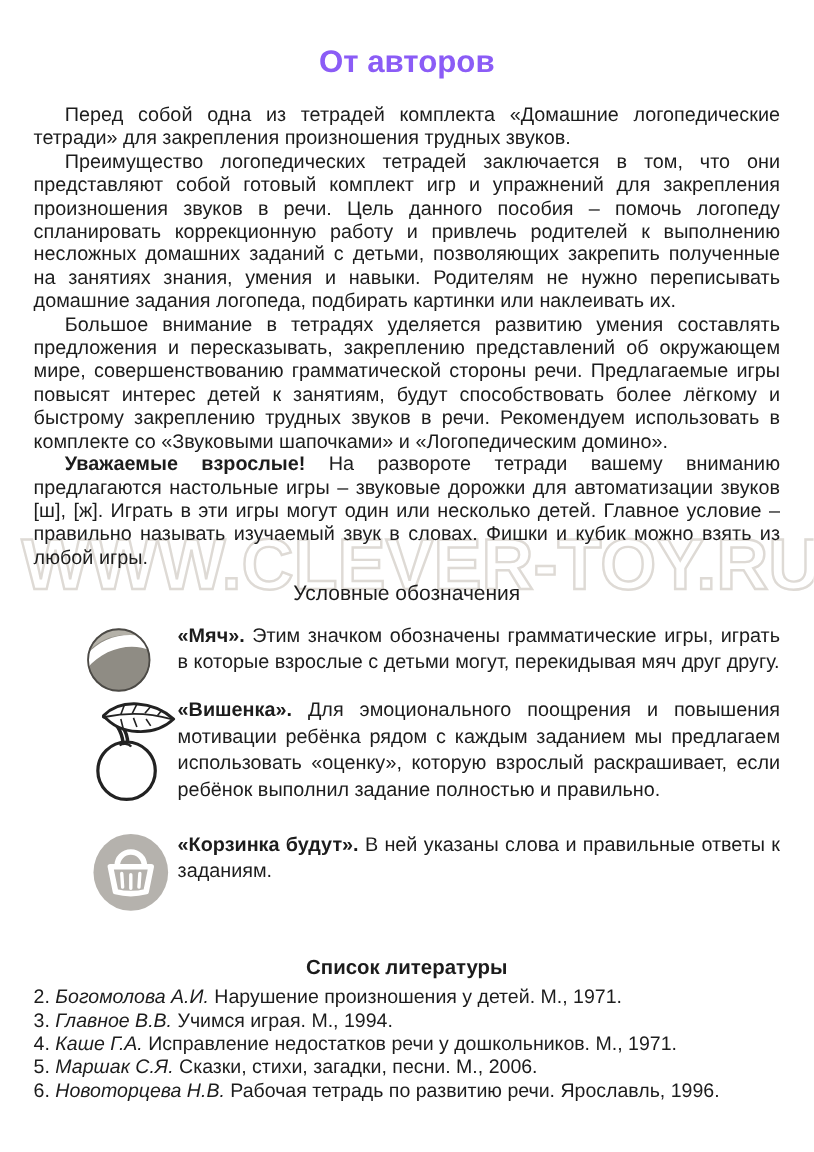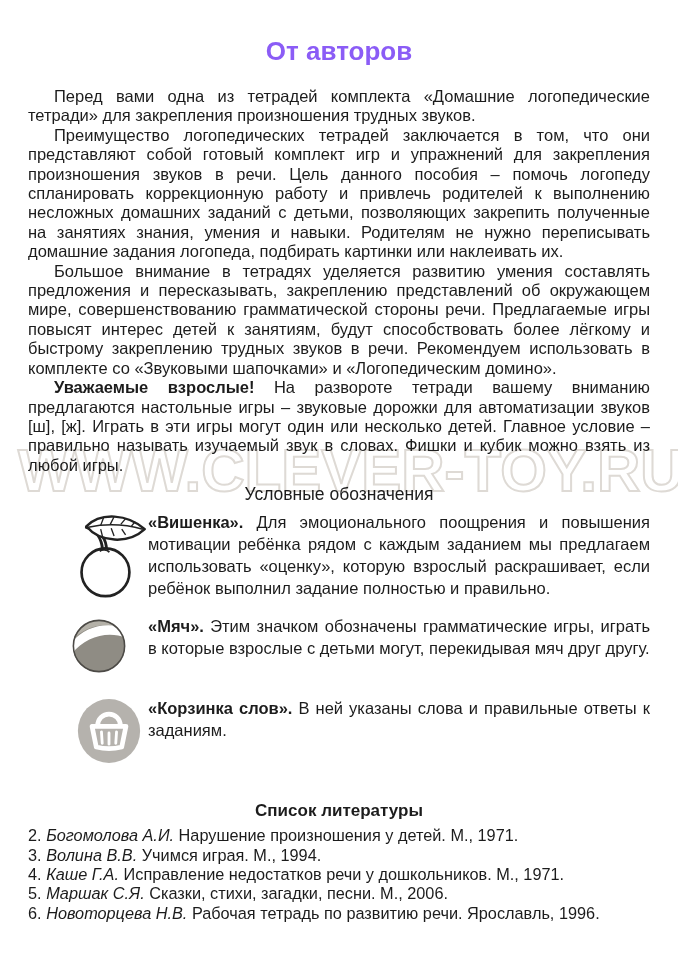--- a/index.html
+++ b/index.html
@@ -88,44 +88,26 @@
 </style>
 </head>
 <body>
 
 <div class="watermark">www.clever-toy.ru</div>
 
 <div class="page">
 
   <h1 class="doc-title">От авторов</h1>
 
-  <p class="body-par">Перед вами одна из тетрадей комплекта «Домашние логопедические тетради» для закрепления произношения трудных звуков.</p>
+  <p class="body-par">Перед собой одна из тетрадей комплекта «Домашние логопедические тетради» для закрепления произношения трудных звуков.</p>
   <p class="body-par">Преимущество логопедических тетрадей заключается в том, что они представляют собой готовый комплект игр и упражнений для закрепления произношения звуков в речи. Цель данного пособия – помочь логопеду спланировать коррекционную работу и привлечь родителей к выполнению несложных домашних заданий с детьми, позволяющих закрепить полученные на занятиях знания, умения и навыки. Родителям не нужно переписывать домашние задания логопеда, подбирать картинки или наклеивать их.</p>
   <p class="body-par">Большое внимание в тетрадях уделяется развитию умения составлять предложения и пересказывать, закреплению представлений об окружающем мире, совершенствованию грамматической стороны речи. Предлагаемые игры повысят интерес детей к занятиям, будут способствовать более лёгкому и быстрому закреплению трудных звуков в речи. Рекомендуем использовать в комплекте со «Звуковыми шапочками» и «Логопедическим домино».</p>
   <p class="body-par"><b class="lead">Уважаемые взрослые!</b> <span>На развороте тетради вашему вниманию предлагаются настольные игры – звуковые дорожки для автоматизации звуков [ш], [ж]. Играть в эти игры могут один или несколько детей. Главное условие – правильно называть изучаемый звук в словах. Фишки и кубик можно взять из любой игры.</span></p>
 
   <h2 class="section-heading">Условные обозначения</h2>
-
-  <div class="legend-row row-cherry">
-    <div class="legend-icon-cell">
-      <svg class="icon-cherry" width="96" height="90" viewBox="0 0 100 94">
-        <path d="M36 40 C35 30 30 20 19 17" fill="none" stroke="#222" stroke-width="3" stroke-linecap="round"></path>
-        <path d="M40 40 C40 30 34 21 24 18" fill="none" stroke="#222" stroke-width="3" stroke-linecap="round"></path>
-        <path d="M19 16 C34 1 62 3 80 19 C63 35 33 33 19 16 Z" fill="#fff" stroke="#222" stroke-width="2.6" stroke-linejoin="round"></path>
-        <path d="M21 17 C40 13 60 14 78 19" fill="none" stroke="#222" stroke-width="1.6"></path>
-        <path d="M34 15 L37 7 M44 14 L48 6 M55 14 L60 8 M66 16 L70 11" fill="none" stroke="#222" stroke-width="1.4"></path>
-        <path d="M34 19 L36 27 M45 18 L48 26 M56 19 L60 25" fill="none" stroke="#222" stroke-width="1.4"></path>
-        <circle cx="39" cy="64" r="25" fill="#fff" stroke="#222" stroke-width="2.8"></circle>
-        <path d="M33 42 C35 40 41 40 43 43" fill="none" stroke="#222" stroke-width="2"></path>
-      </svg>
-    </div>
-    <div class="legend-text">
-      <b class="lead">«Вишенка».</b> <span>Для эмоционального поощрения и повышения мотивации ребёнка рядом с каждым заданием мы предлагаем использовать «оценку», которую взрослый раскрашивает, если ребёнок выполнил задание полностью и правильно.</span>
-    </div>
-  </div>
 
   <div class="legend-row row-ball">
     <div class="legend-icon-cell">
       <svg class="icon-ball" width="58" height="58" viewBox="0 0 60 60">
         <defs>
           <clipPath id="ballclip">
               <circle cx="30" cy="30" r="27"></circle>
             </clipPath>
         </defs>
         <circle cx="30" cy="30" r="27" fill="#8f8c84"></circle>
@@ -134,38 +116,56 @@
           <path d="M-2 44 C12 20 42 12 62 24 L62 14 C40 2 10 10 -2 32 Z" fill="#ffffff"></path>
         </g>
         <circle cx="30" cy="30" r="26.5" fill="none" stroke="#4c4a46" stroke-width="1.6"></circle>
       </svg>
     </div>
     <div class="legend-text">
       <b class="lead">«Мяч».</b> <span>Этим значком обозначены грамматические игры, играть в которые взрослые с детьми могут, перекидывая мяч друг другу.</span>
     </div>
   </div>
 
+  <div class="legend-row row-cherry">
+    <div class="legend-icon-cell">
+      <svg class="icon-cherry" width="96" height="90" viewBox="0 0 100 94">
+        <path d="M36 40 C35 30 30 20 19 17" fill="none" stroke="#222" stroke-width="3" stroke-linecap="round"></path>
+        <path d="M40 40 C40 30 34 21 24 18" fill="none" stroke="#222" stroke-width="3" stroke-linecap="round"></path>
+        <path d="M19 16 C34 1 62 3 80 19 C63 35 33 33 19 16 Z" fill="#fff" stroke="#222" stroke-width="2.6" stroke-linejoin="round"></path>
+        <path d="M21 17 C40 13 60 14 78 19" fill="none" stroke="#222" stroke-width="1.6"></path>
+        <path d="M34 15 L37 7 M44 14 L48 6 M55 14 L60 8 M66 16 L70 11" fill="none" stroke="#222" stroke-width="1.4"></path>
+        <path d="M34 19 L36 27 M45 18 L48 26 M56 19 L60 25" fill="none" stroke="#222" stroke-width="1.4"></path>
+        <circle cx="39" cy="64" r="25" fill="#fff" stroke="#222" stroke-width="2.8"></circle>
+        <path d="M33 42 C35 40 41 40 43 43" fill="none" stroke="#222" stroke-width="2"></path>
+      </svg>
+    </div>
+    <div class="legend-text">
+      <b class="lead">«Вишенка».</b> <span>Для эмоционального поощрения и повышения мотивации ребёнка рядом с каждым заданием мы предлагаем использовать «оценку», которую взрослый раскрашивает, если ребёнок выполнил задание полностью и правильно.</span>
+    </div>
+  </div>
+
   <div class="legend-row row-basket">
     <div class="legend-icon-cell">
       <svg class="icon-basket" width="66" height="68" viewBox="0 0 70 72">
         <ellipse cx="35" cy="36" rx="33" ry="34" fill="#b5b2ad"></ellipse>
         <path d="M23 30 A 12 12 0 0 1 47 30" fill="none" stroke="#fff" stroke-width="5" stroke-linecap="round"></path>
         <path d="M17 31 L53 31 L48.5 53 Q35 56.5 21.5 53 Z" fill="none" stroke="#fff" stroke-width="5" stroke-linejoin="round"></path>
         <path d="M27 37 L27.8 49 M35 38 L35 50 M43 37 L42.2 49" fill="none" stroke="#fff" stroke-width="3" stroke-linecap="round"></path>
       </svg>
     </div>
     <div class="legend-text">
-      <b class="lead">«Корзинка слов».</b> <span>В ней указаны слова и правильные ответы к заданиям.</span>
+      <b class="lead">«Корзинка будут».</b> <span>В ней указаны слова и правильные ответы к заданиям.</span>
     </div>
   </div>
 
   <h3 class="biblio-heading">Список литературы</h3>
 
   <div class="biblio-list">
     <div class="bib-item"><span>2.</span> <i class="bib-auth">Богомолова А.И.</i> <span>Нарушение произношения у детей. М., 1971.</span></div>
-    <div class="bib-item"><span>3.</span> <i class="bib-auth">Волина В.В.</i> <span>Учимся играя. М., 1994.</span></div>
+    <div class="bib-item"><span>3.</span> <i class="bib-auth">Главное В.В.</i> <span>Учимся играя. М., 1994.</span></div>
     <div class="bib-item"><span>4.</span> <i class="bib-auth">Каше Г.А.</i> <span>Исправление недостатков речи у дошкольников. М., 1971.</span></div>
     <div class="bib-item"><span>5.</span> <i class="bib-auth">Маршак С.Я.</i> <span>Сказки, стихи, загадки, песни. М., 2006.</span></div>
     <div class="bib-item"><span>6.</span> <i class="bib-auth">Новоторцева Н.В.</i> <span>Рабочая тетрадь по развитию речи. Ярославль, 1996.</span></div>
 
   </div>
 
 </div>
 
 </body></html>

